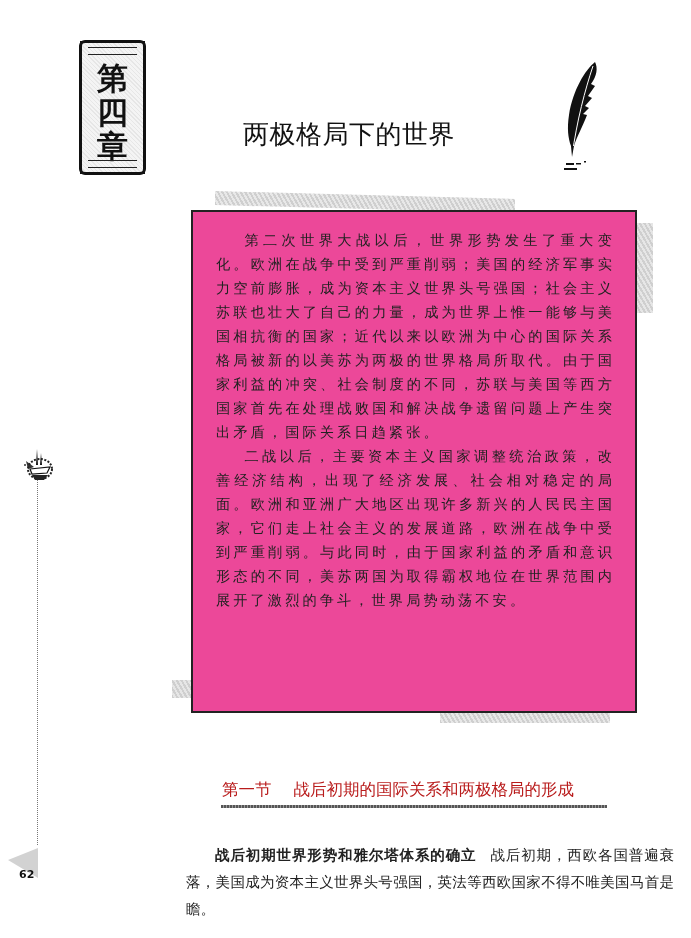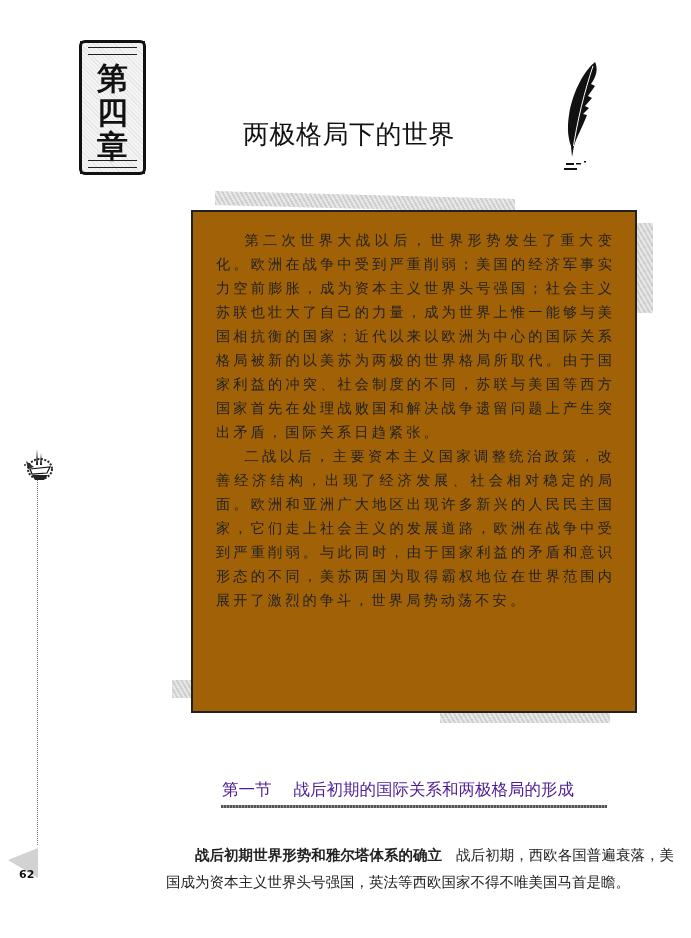--- a/index.html
+++ b/index.html
@@ -51,21 +51,21 @@
     .shade-left {
       position: absolute; left: 172px; top: 680px; width: 20px; height: 18px;
       background: repeating-linear-gradient(60deg, #cfcfcf 0 2px, #e6e6e6 2px 4px);
     }
     .shade-bottom {
       position: absolute; left: 440px; top: 713px; width: 170px; height: 10px;
       background: repeating-linear-gradient(60deg, #cfcfcf 0 2px, #e8e8e8 2px 4px);
     }
     .intro-box {
       position: absolute; left: 191px; top: 210px; width: 446px; height: 503px;
-      border: 2px solid #222; background: #a16207;
+      border: 2px solid #222; background: #ec4899;
       padding: 16px 20px 0 23px;
     }
     .intro-box p {
       font-size: 14.2px; line-height: 24px; letter-spacing: 3.1px;
       text-indent: 2em; text-align: justify; color: #222;
     }
 
     
     .margin-line {
       position: absolute; left: 37px; top: 480px; width: 0; height: 365px;
@@ -76,36 +76,36 @@
       position: absolute; left: 8px; top: 848px; width: 30px; height: 30px;
     }
     .page-number {
       position: absolute; left: 19px; top: 868px;
       font-family: "DejaVu Sans", "Liberation Sans", sans-serif; font-size: 11px; font-weight: bold; color: #111;
     }
 
     
     .section-heading {
       position: absolute; left: 222px; top: 779px; width: 385px;
-      font-family: "DejaVu Sans", "Liberation Sans", sans-serif; font-size: 16.5px; color: #4c1d95;
+      font-family: "DejaVu Sans", "Liberation Sans", sans-serif; font-size: 16.5px; color: #b91c1c;
       white-space: nowrap;
     }
     .section-heading .num { margin-right: 22px; }
     .section-underline {
       position: absolute; left: 221px; top: 805px; width: 386px; height: 3px;
       background: repeating-linear-gradient(90deg, #555 0 2px, #999 2px 3px);
     }
 
     
     .body-text {
       position: absolute; left: 166px; top: 842px; width: 508px;
       font-size: 14.5px; line-height: 27px; color: #222; text-align: justify;
     }
     .body-text .lead { font-family: "DejaVu Sans", "Liberation Sans", sans-serif; font-weight: bold; margin-right: 14px; }
-    .body-text p { text-indent: 2em; }
+    .body-text p { text-indent: 2em; margin-left: 20px; }
   </style>
 </head>
 <body>
 
 <div class="chapter-badge">
   <span class="corner tl"></span>
   <span class="corner tr"></span>
   <span class="corner bl"></span>
   <span class="corner br"></span>
   <div class="chars">

